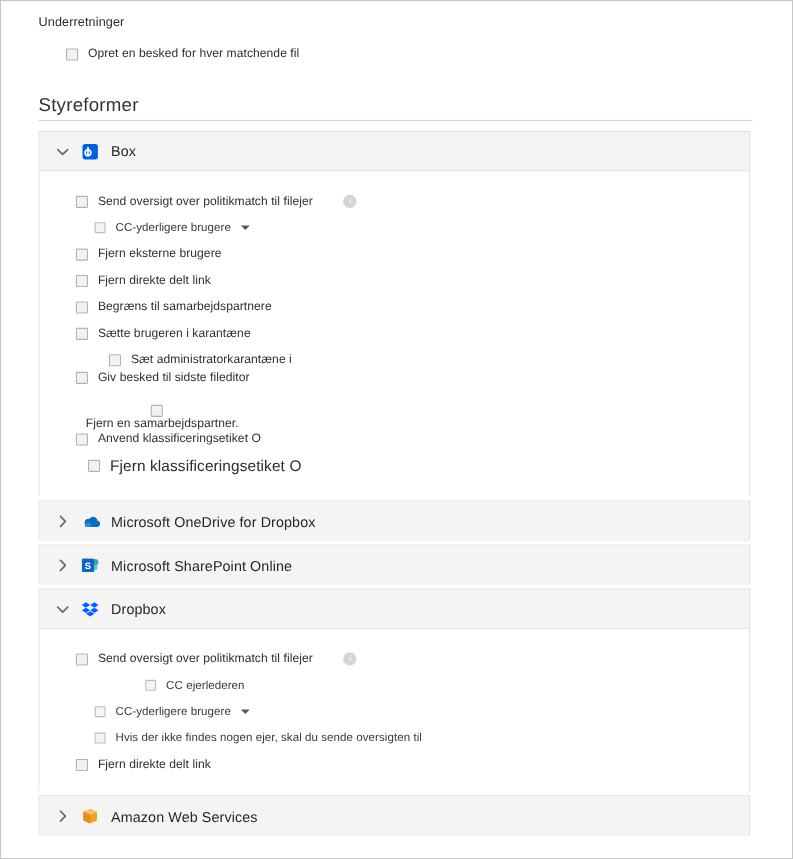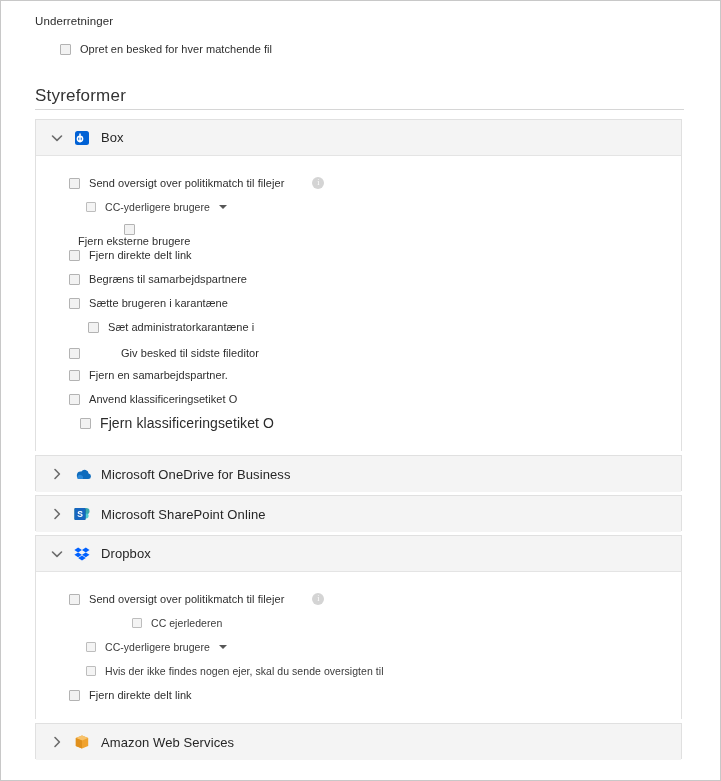--- a/index.html
+++ b/index.html
@@ -229,45 +229,45 @@
               <span class="cb-label">Send oversigt over politikmatch til filejer</span>
               <span class="info-icon" style="margin-left: 28px;">
                 <i>i</i>
               </span>
             </div>
             <div class="row" style="top: 44px; left: 50px;">
               <span class="cb sm"></span>
               <span class="cb-label sub">CC-yderligere brugere</span>
               <span class="caret"></span>
             </div>
-            <div class="row" style="top: 68px; left: 33px; flex-direction: column;">
+            <div class="row" style="top: 68px; left: 33px;">
               <span class="cb"></span>
               <span class="cb-label">Fjern eksterne brugere</span>
             </div>
             <div class="row" style="top: 92px; left: 33px;">
               <span class="cb"></span>
               <span class="cb-label">Fjern direkte delt link</span>
             </div>
             <div class="row" style="top: 116px; left: 33px;">
               <span class="cb"></span>
               <span class="cb-label">Begræns til samarbejdspartnere</span>
             </div>
             <div class="row" style="top: 140px; left: 33px;">
               <span class="cb"></span>
               <span class="cb-label">Sætte brugeren i karantæne</span>
             </div>
-            <div class="row" style="top: 164px; left: 16px; padding-left: 36px;">
+            <div class="row" style="top: 164px; left: 27px; padding-left: 36px;">
               <span class="cb"></span>
               <span class="cb-label">Sæt administratorkarantæne i</span>
             </div>
-            <div class="row" style="top: 190px; left: 33px; gap: 32px;">
+            <div class="row" style="top: 180px; left: 33px;">
               <span class="cb"></span>
               <span class="cb-label">Giv besked til sidste fileditor</span>
             </div>
-            <div class="row" style="top: 212px; left: 33px;">
+            <div class="row" style="top: 212px; left: 33px; flex-direction: column;">
               <span class="cb"></span>
               <span class="cb-label">Fjern en samarbejdspartner.</span>
             </div>
             <div class="row" style="top: 236px; left: 33px;">
               <span class="cb"></span>
               <span class="cb-label">Anvend klassificeringsetiket O</span>
             </div>
             <div class="row" style="top: 260px; left: 44px;">
               <span class="cb"></span>
               <span class="cb-label big">Fjern klassificeringsetiket O</span>
@@ -280,21 +280,21 @@
               <svg width="14" height="14" viewBox="0 0 14 14">
                 <path d="M5 2.5 L9.4 7 L5 11.5" fill="none" stroke="#6b6b6b" stroke-width="1.6" stroke-linecap="round" stroke-linejoin="round"></path>
               </svg>
             </span>
             <span class="svc-icon">
               <svg width="18" height="16" viewBox="0 0 20 16">
                 <path d="M6.6 13.6h9.3a3.1 3.1 0 0 0 .35-6.16A4.4 4.4 0 0 0 8.2 5.3 3.6 3.6 0 0 0 6.6 13.6z" fill="#0F6CBD"></path>
                 <path d="M4.0 13.6h5.6a2.9 2.9 0 0 0-2.2-4.6A3.2 3.2 0 0 0 4.0 13.6z" fill="#2B88D8"></path>
               </svg>
             </span>
-            <span class="panel-title">Microsoft OneDrive for Business</span>
+            <span class="panel-title">Microsoft OneDrive for Dropbox</span>
           </div>
         </div>
         <div class="panel collapsed" style="top: 494px; height: 36px;">
           <div class="panel-head">
             <span class="chev">
               <svg width="14" height="14" viewBox="0 0 14 14">
                 <path d="M5 2.5 L9.4 7 L5 11.5" fill="none" stroke="#6b6b6b" stroke-width="1.6" stroke-linecap="round" stroke-linejoin="round"></path>
               </svg>
             </span>
             <span class="svc-icon">

